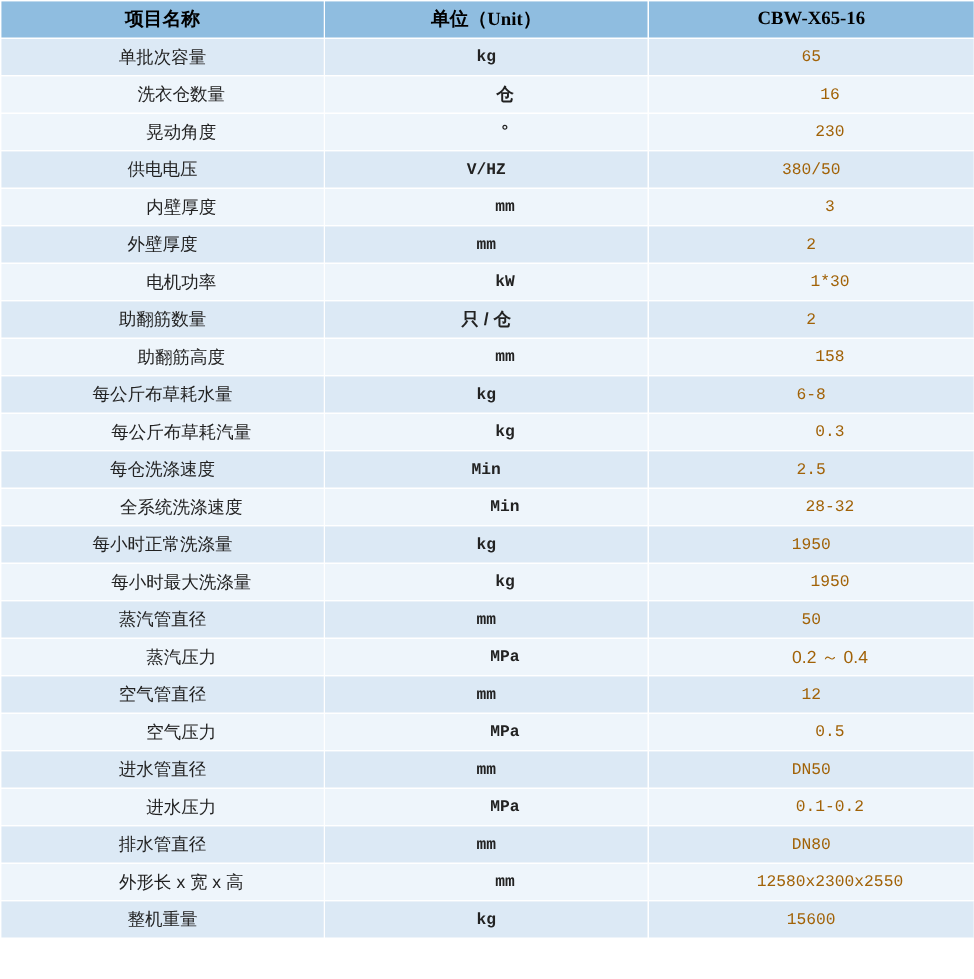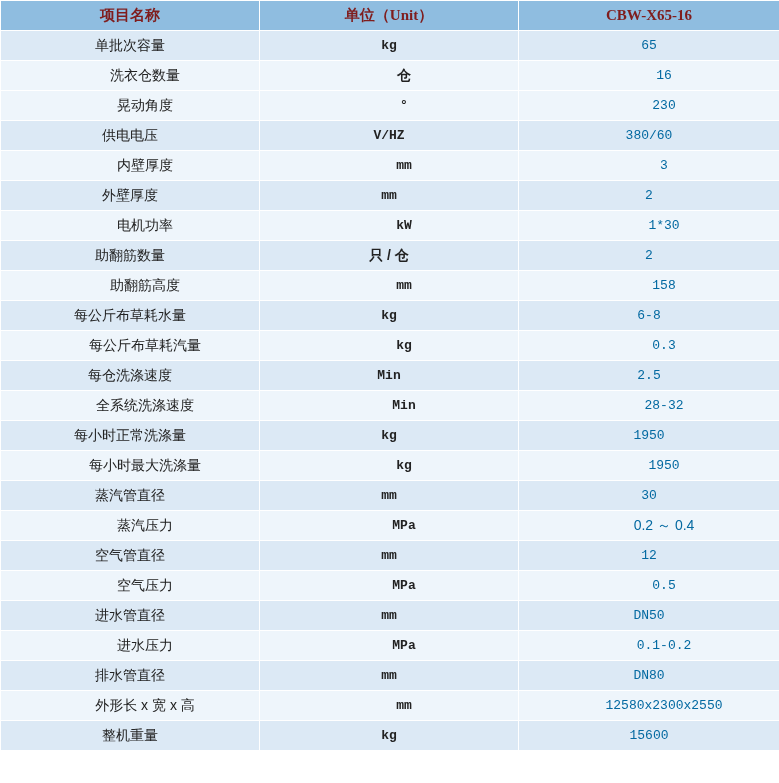--- a/index.html
+++ b/index.html
@@ -28,21 +28,21 @@
     text-align: center;
     vertical-align: middle;
     height: 30px;
     padding: 0 4px;
     box-sizing: border-box;
     overflow: hidden;
     white-space: nowrap;
   }
   thead th {
     background: #8fbde0;
-    color: #7f1d1d;
+    color: #000000;
     font-size: 15px;
     font-weight: bold;
     height: 32px;
   }
   thead th.serif-col {
     font-family: "Liberation Serif", serif;
   }
   tbody tr.odd td {
     background: #dce9f5;
   }
@@ -56,21 +56,21 @@
     font-family: "Liberation Sans", sans-serif;
   }
   tbody td.unit-cell {
     font-size: 13px;
     color: #222222;
     font-family: "Liberation Mono", monospace;
     font-weight: bold;
   }
   tbody td.value-cell {
     font-size: 13px;
-    color: #0369a1;
+    color: #a16207;
     font-family: "Liberation Mono", monospace;
   }
   tbody td.unit-cell.cjk,
   tbody td.value-cell.cjk {
     font-family: "Liberation Sans", sans-serif;
     font-size: 14px;
   }
 </style>
 </head>
 <body>
@@ -100,21 +100,21 @@
         <td class="value-cell">16</td>
       </tr>
       <tr class="even">
         <td class="name-cell">晃动角度</td>
         <td class="unit-cell">°</td>
         <td class="value-cell">230</td>
       </tr>
       <tr class="odd">
         <td class="name-cell">供电电压</td>
         <td class="unit-cell">V/HZ</td>
-        <td class="value-cell">380/60</td>
+        <td class="value-cell">380/50</td>
       </tr>
       <tr class="even">
         <td class="name-cell">内壁厚度</td>
         <td class="unit-cell">mm</td>
         <td class="value-cell">3</td>
       </tr>
       <tr class="odd">
         <td class="name-cell">外壁厚度</td>
         <td class="unit-cell">mm</td>
         <td class="value-cell">2</td>
@@ -160,21 +160,21 @@
         <td class="value-cell">1950</td>
       </tr>
       <tr class="even">
         <td class="name-cell">每小时最大洗涤量</td>
         <td class="unit-cell">kg</td>
         <td class="value-cell">1950</td>
       </tr>
       <tr class="odd">
         <td class="name-cell">蒸汽管直径</td>
         <td class="unit-cell">mm</td>
-        <td class="value-cell">30</td>
+        <td class="value-cell">50</td>
       </tr>
       <tr class="even">
         <td class="name-cell">蒸汽压力</td>
         <td class="unit-cell">MPa</td>
         <td class="value-cell cjk">0.2 ～ 0.4</td>
       </tr>
       <tr class="odd">
         <td class="name-cell">空气管直径</td>
         <td class="unit-cell">mm</td>
         <td class="value-cell">12</td>

